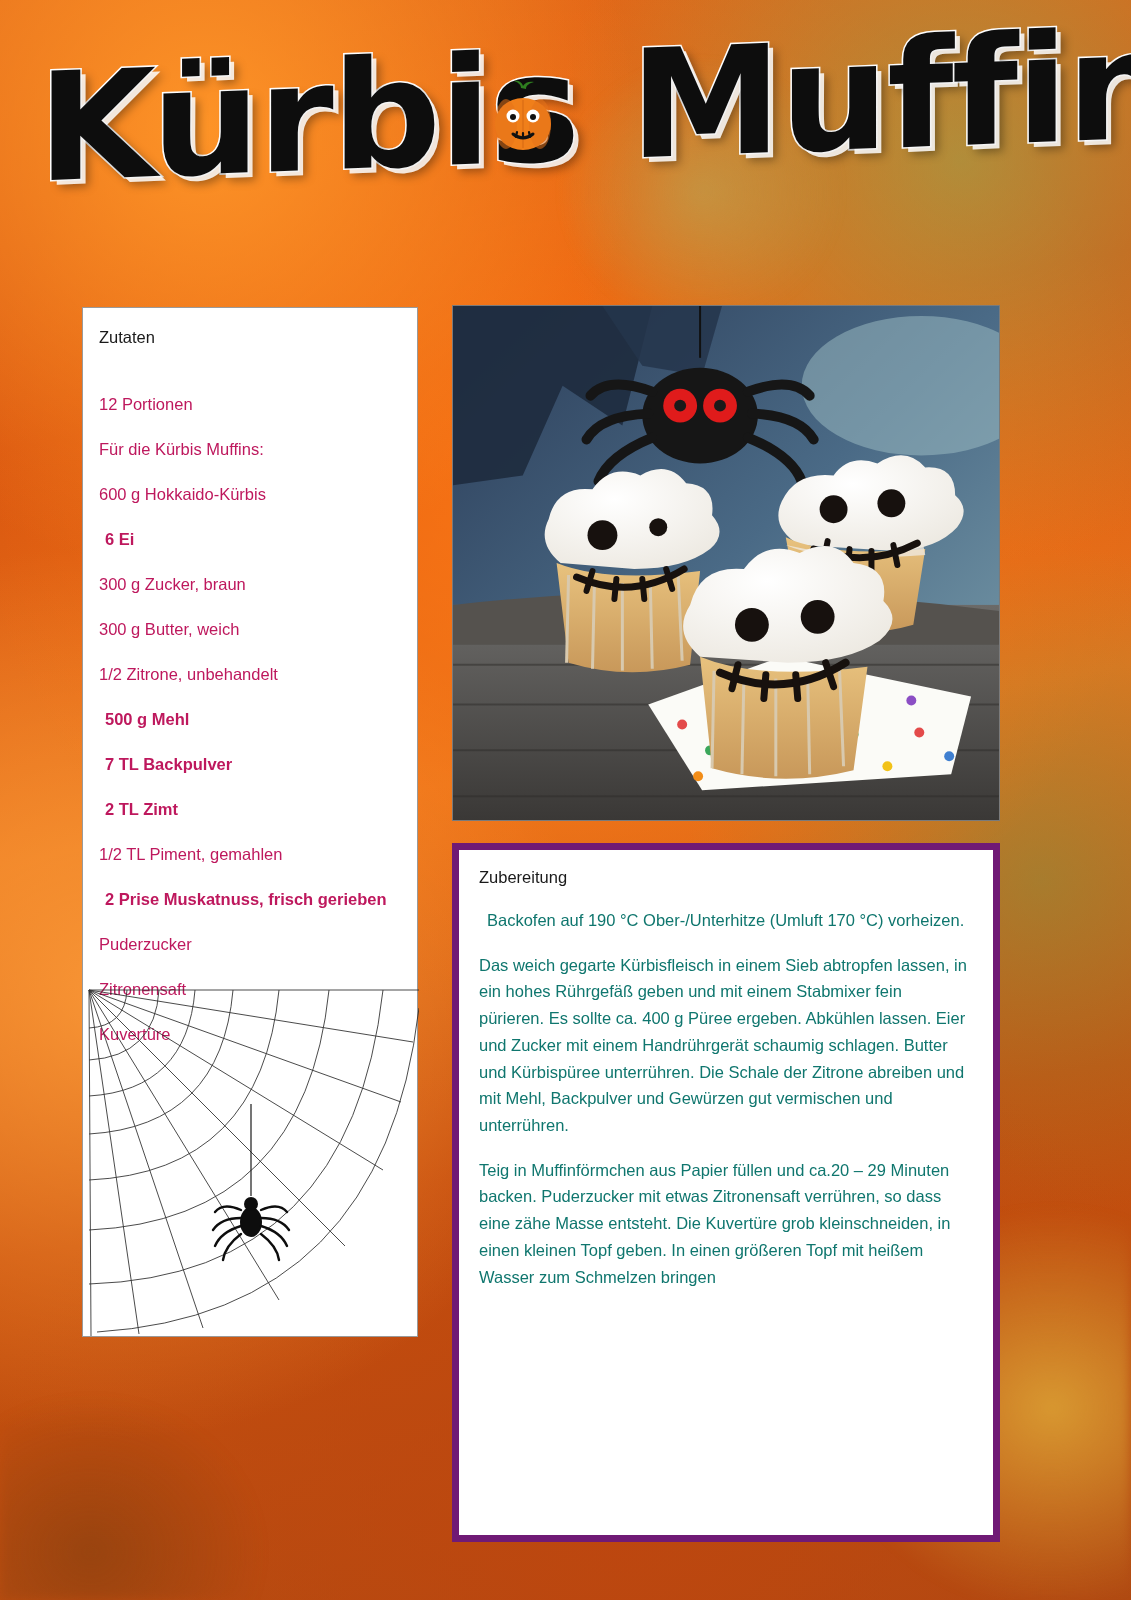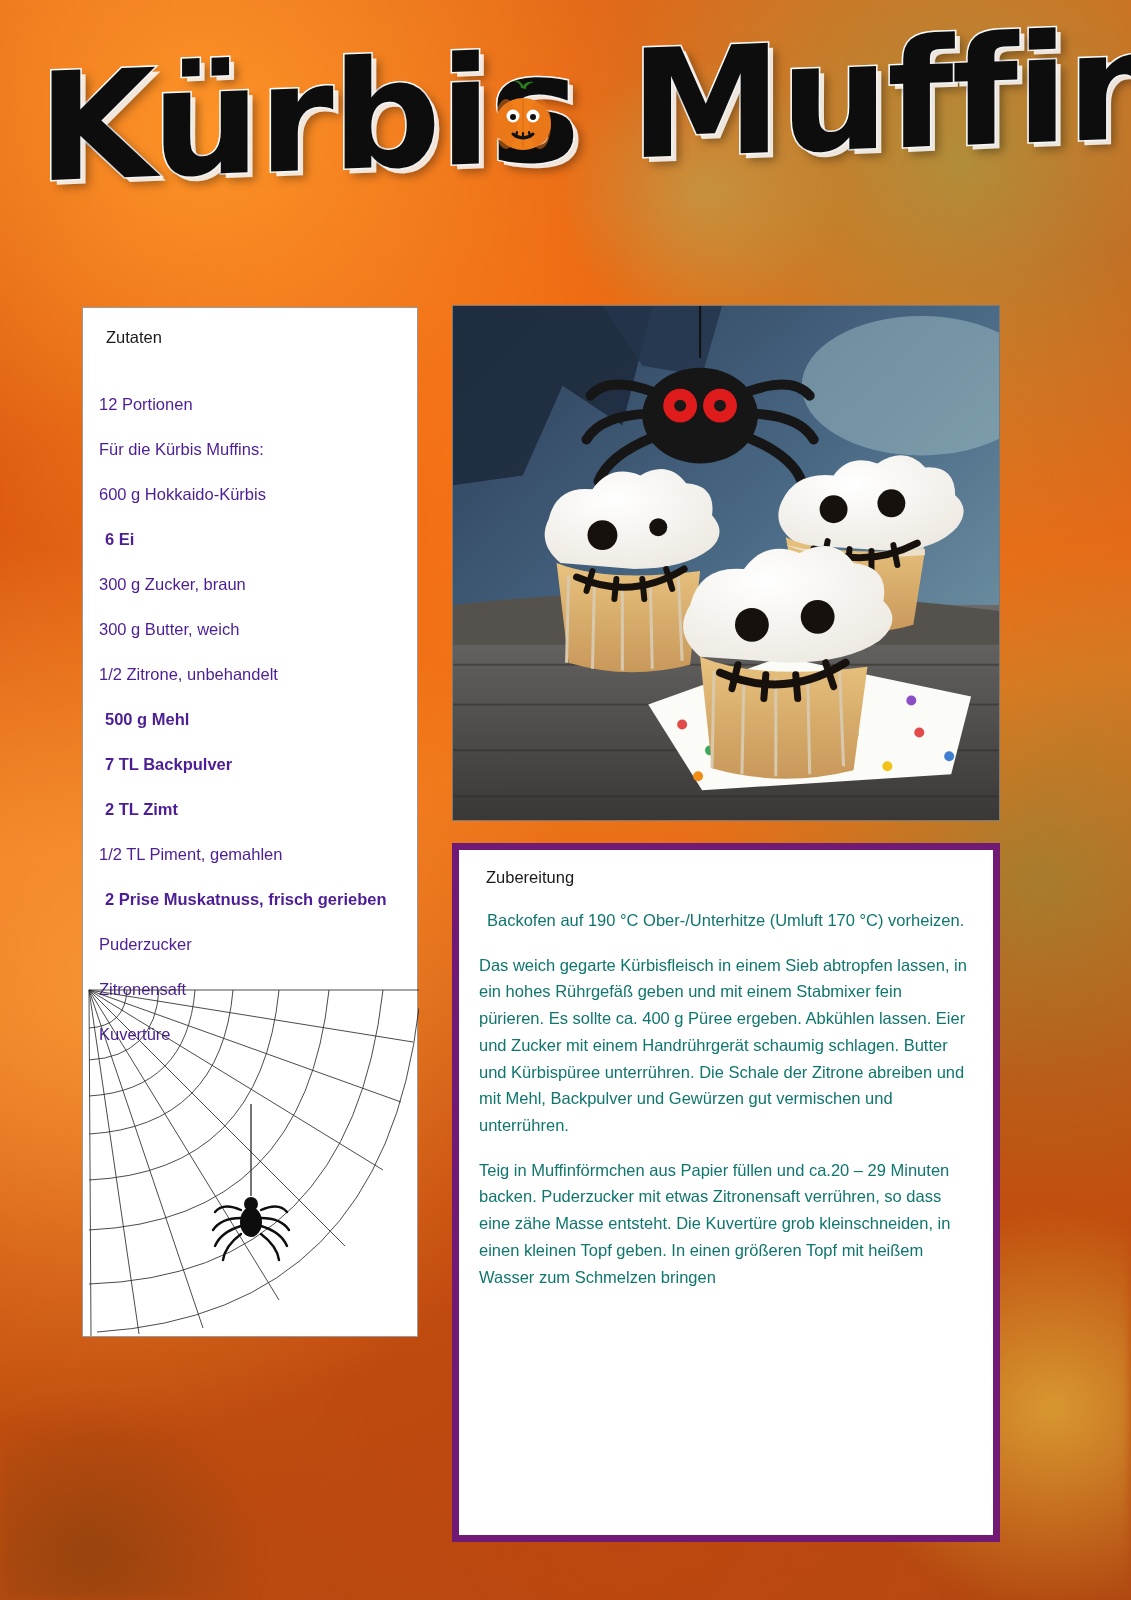--- a/index.html
+++ b/index.html
@@ -75,25 +75,25 @@
     position: absolute;
     left: 82px; top: 307px;
     width: 336px; height: 1030px;
     background: #ffffff;
     border: 1px solid #9a9a9a;
     padding: 18px 20px 0 16px;
   }
   .card-heading {
     font-size: 16.5px;
     color: #1a1a1a;
-    margin: 2px 0 48px 7px;
+    margin: 2px 0 48px 0;
   }
   .ing-line {
     font-size: 16.5px;
-    color: #4c1d95;
+    color: #be185d;
     margin-bottom: 26px;
     white-space: nowrap;
   }
   .ing-line.indent { padding-left: 6px; font-weight: bold; }
 
   #spiderweb {
     position: absolute;
     left: 0; bottom: 0;
     width: 336px; height: 352px;
   }

